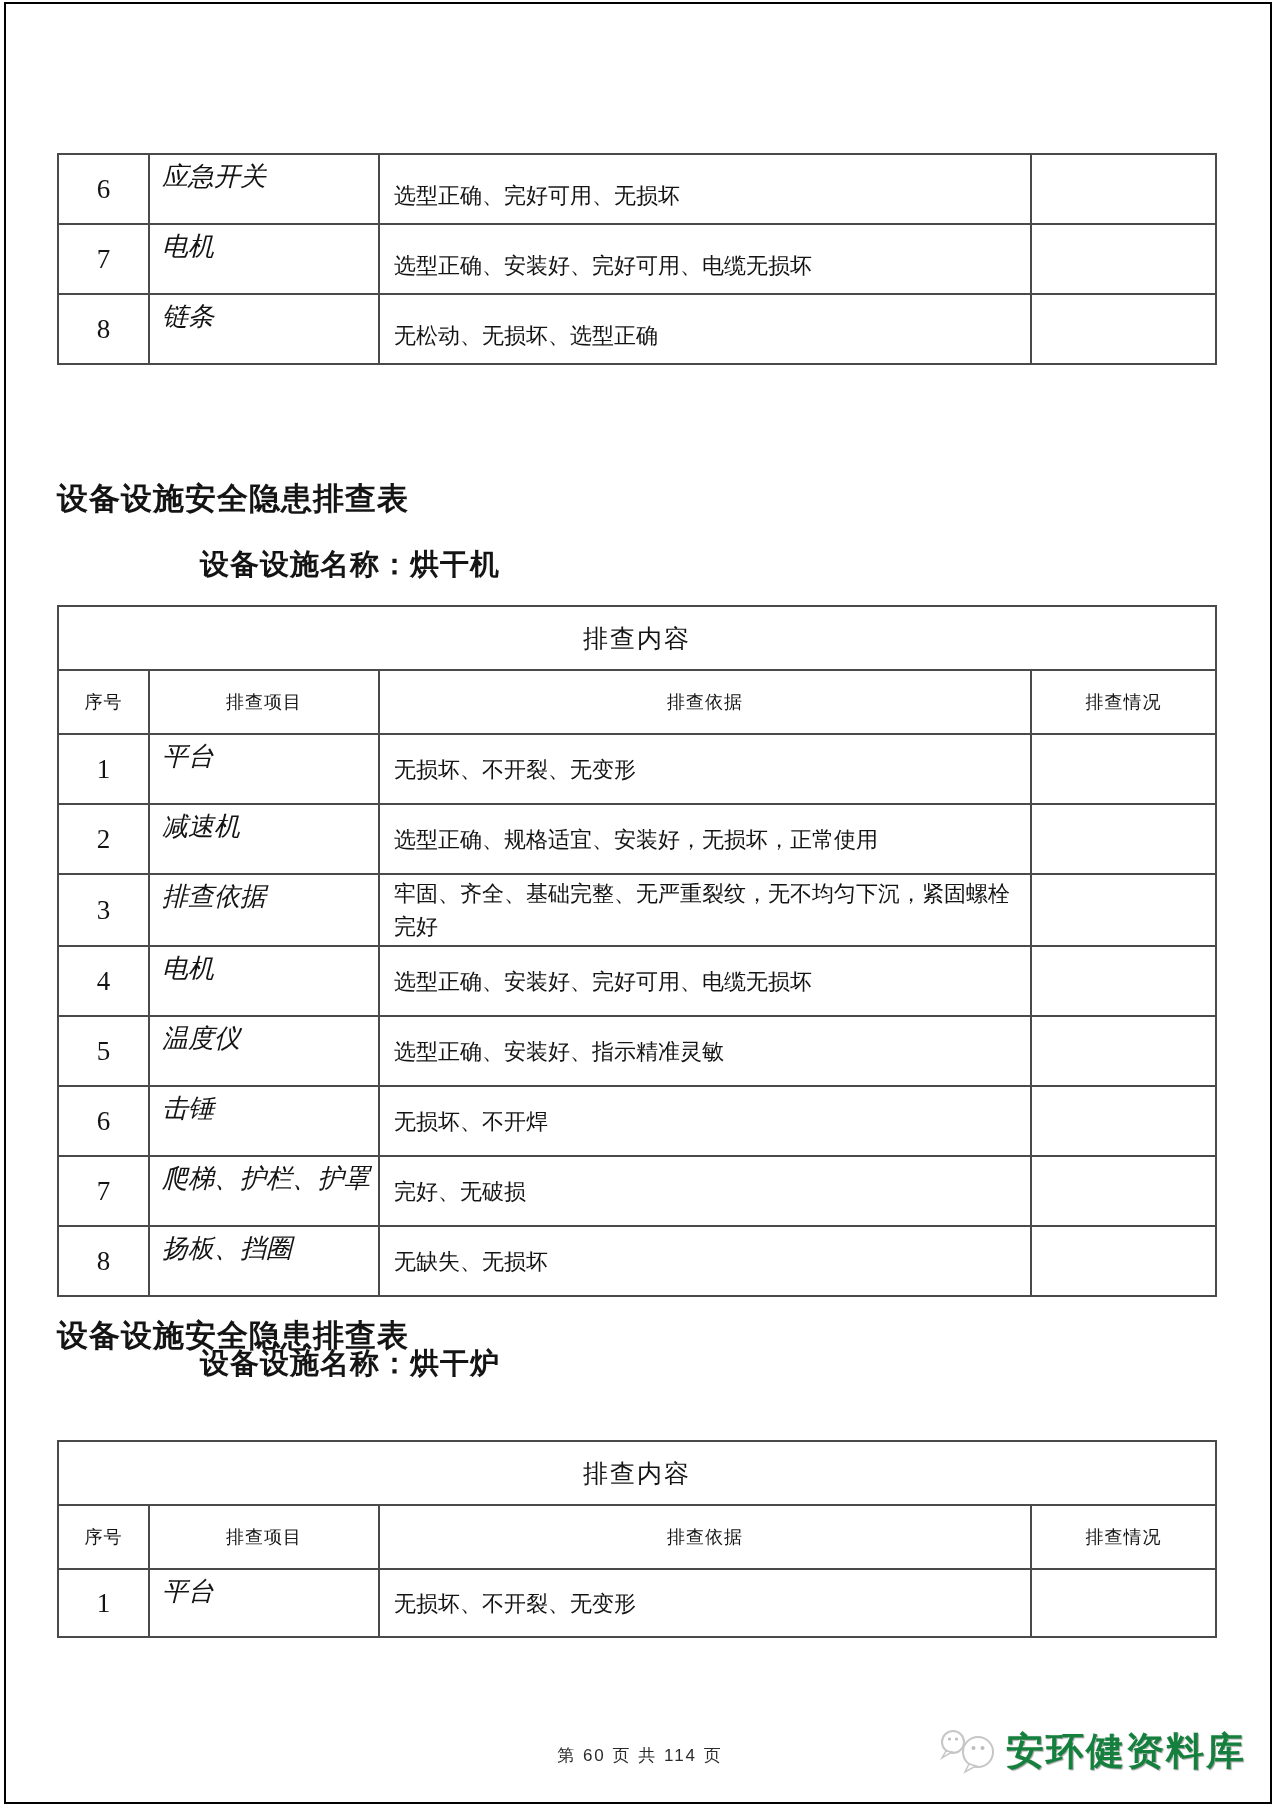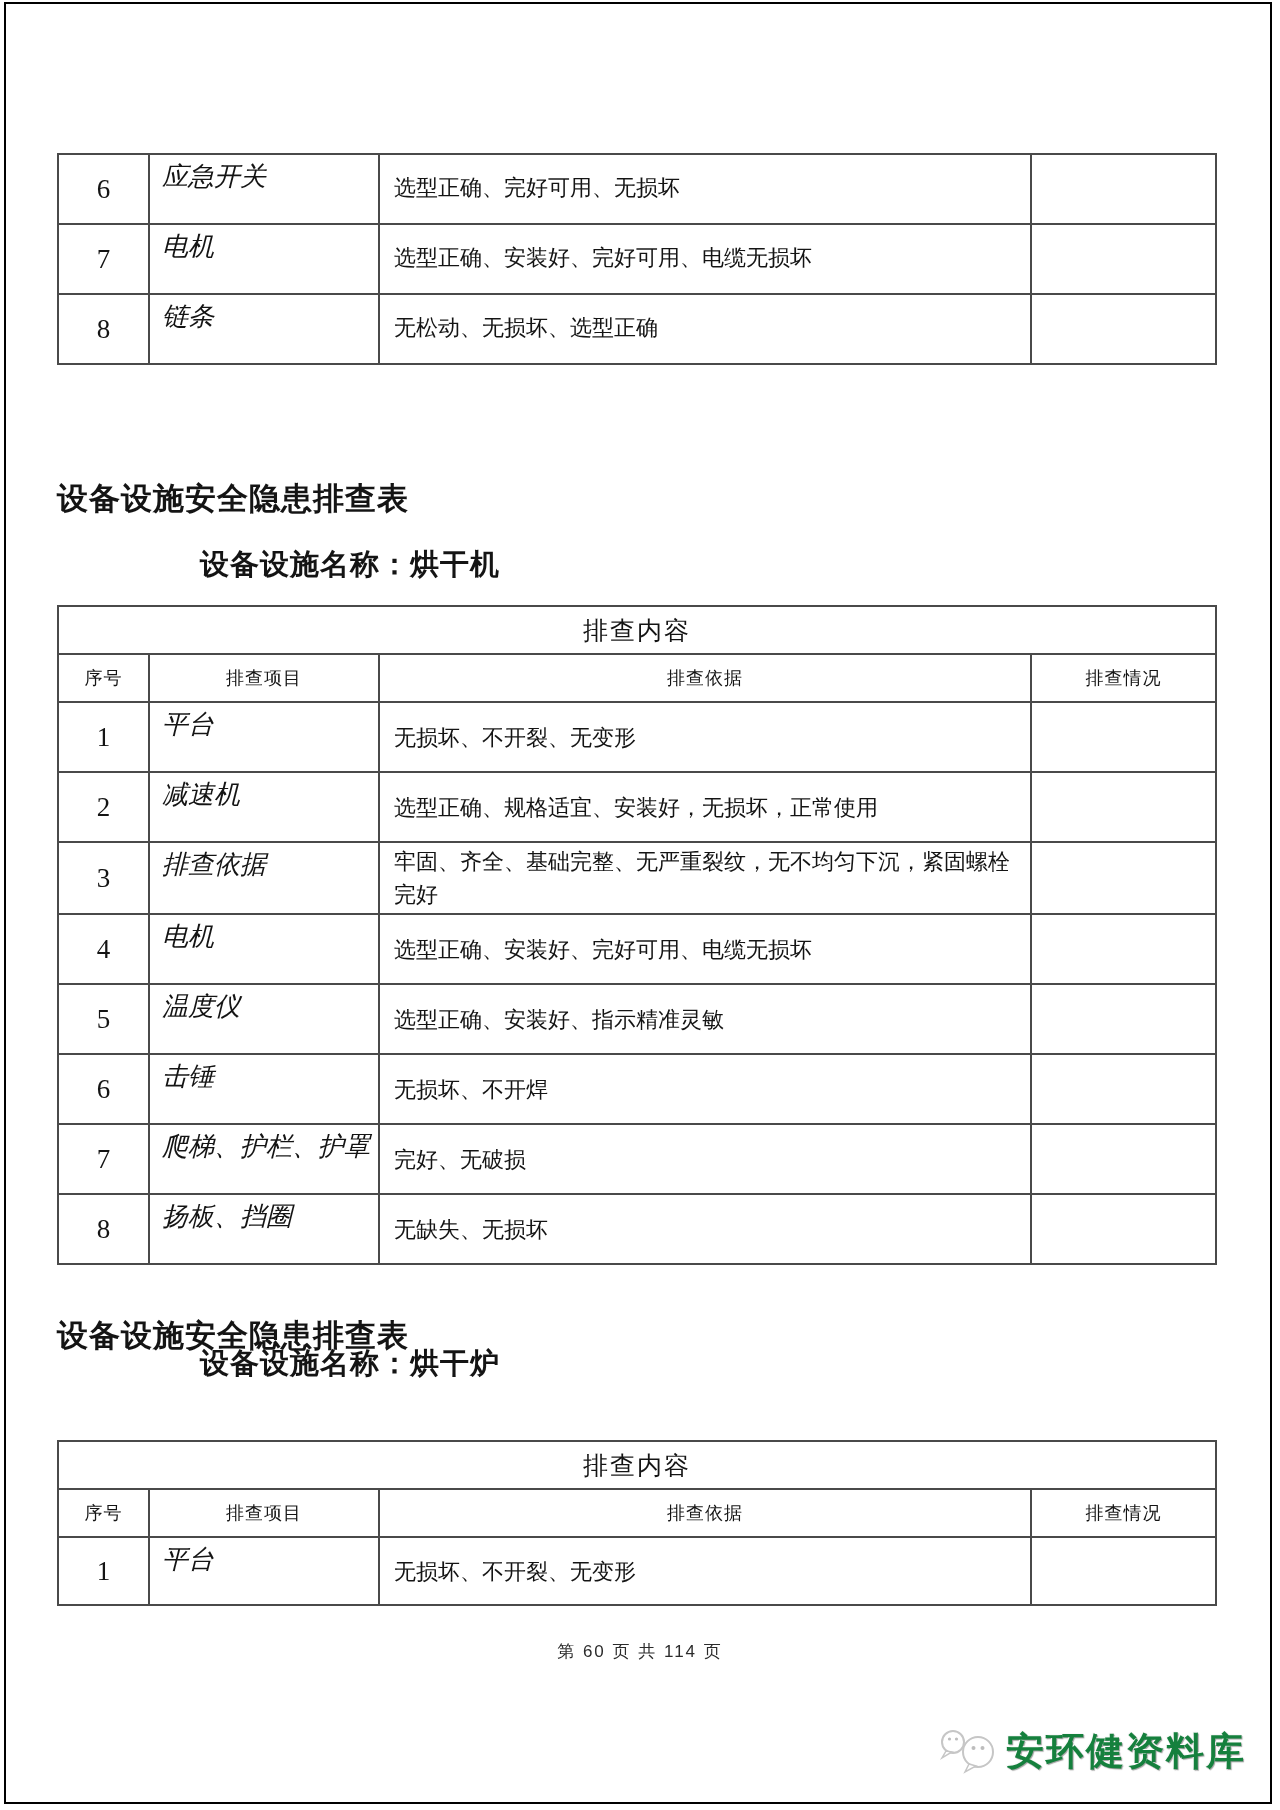--- a/index.html
+++ b/index.html
@@ -28,34 +28,34 @@
   col.c-status { width:185px; }
 
   td.no   { text-align:center; vertical-align:middle; font-size:27px; }
   td.item { vertical-align:top; padding:7px 4px 0 12px; font-size:26px; line-height:30px;font-style:italic; }
   td.basis{ vertical-align:middle; padding:2px 10px 2px 14px; font-size:22px; line-height:33px; }
   td.status { font-size:22px; }
   th.content { text-align:center; vertical-align:middle; font-size:25px; font-weight:bold; letter-spacing:2px; }
   th.colhead { text-align:center; vertical-align:middle; font-size:18px; font-weight:bold; letter-spacing:1px; }
 
   .t1 tr { height:70px; }
-  .t1 td.basis { vertical-align:top; padding-top:16px; }
-  .t2 tr.hdr, .t3 tr.hdr { height:48px;border-radius:16px; }
+  .t1 td.basis { vertical-align:top; padding-top:24px; }
+  .t2 tr.hdr, .t3 tr.hdr { height:64px;border-radius:16px; }
   .t2 tr.data { height:70px; }
   .t3 tr.data { height:68px; }
 
   .doc-title {
     left:57px; width:1158px; text-align:left;
     font-size:31px; font-weight:bold; letter-spacing:1px;
   }
   .subtitle {
     left:200px; font-size:29px; font-weight:bold; letter-spacing:1px;text-align:right;
   }
   .footer {
-    left:0; top:1640px; width:1280px; text-align:center;
+    left:0; top:1744px; width:1280px; text-align:center;
     font-family:"Liberation Sans","DejaVu Sans",sans-serif;
     font-size:17px; color:#2b2b2b; letter-spacing:2px;
   }
   .watermark {
     top:1726px; right:34px; display:flex; align-items:center; gap:4px;
   }
   .watermark-text {
     font-family:"Liberation Sans","DejaVu Sans",sans-serif;
     font-size:38px; font-weight:bold; letter-spacing:2px;
     color:#15803d;

